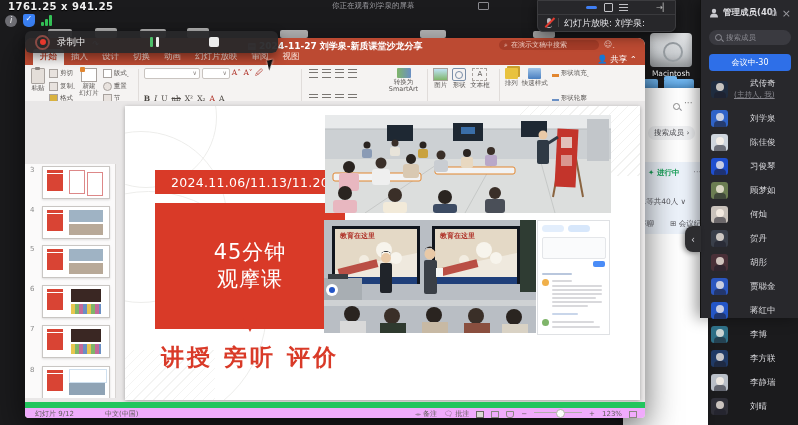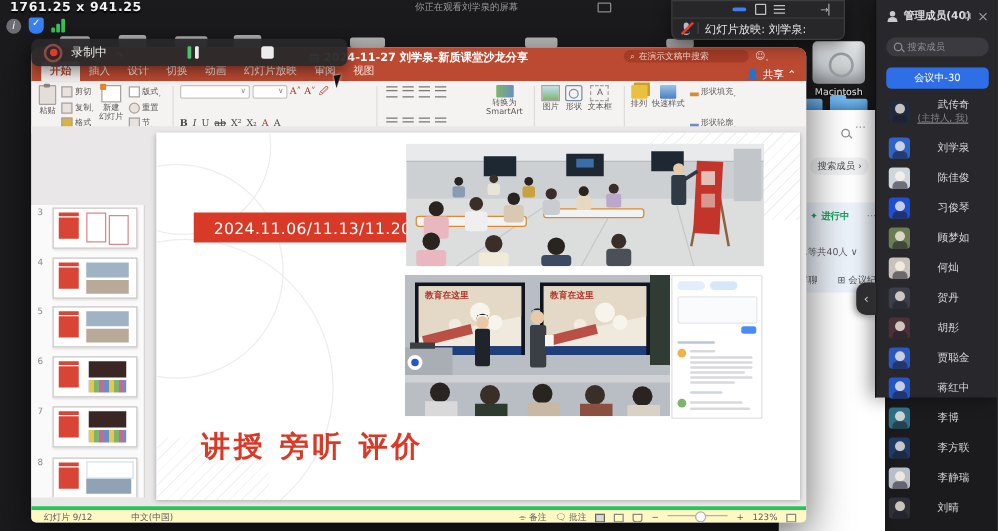--- a/index.html
+++ b/index.html
@@ -95,21 +95,21 @@
   .arc{position:absolute;border:1px solid #ededeb;border-radius:50%;}
   .stripes{position:absolute;background:repeating-linear-gradient(135deg,rgba(0,0,0,0) 0 6px,#ececea 6px 7px);}
   .datebar{position:absolute;display:flex;align-items:center;justify-content:center;color:#fff;font-size:12.5px;letter-spacing:.3px;}
   .bubble{position:absolute;display:flex;flex-direction:column;align-items:center;justify-content:center;color:#fff;font-size:21px;line-height:27px;letter-spacing:1px;}
   .bubble:after{content:"";position:absolute;bottom:-13px;left:88px;border:10px solid transparent;border-top:14px solid #d93a28;border-left-width:7px;border-right-width:7px;}
   .caption{position:absolute;font-size:23px;font-weight:bold;letter-spacing:3px;text-align:center;white-space:nowrap;}
   .chatpanel{position:absolute;background:#fff;border:1px solid #dfe1e4;overflow:hidden;}
   .cpill{position:absolute;height:7px;border-radius:4px;background:#e3eefc;}
   .gline{position:absolute;height:2px;background:#d9d9dc;border-radius:1px;}
   
-  .statusbar{position:absolute;left:0;right:0;bottom:0;height:10px;background:#fef9c3;border-top:3px solid #22c55e;font-size:7px;color:#5f5b58;}
+  .statusbar{position:absolute;left:0;right:0;bottom:0;height:10px;background:#f0abfc;border-top:6px solid #22c55e;font-size:7px;color:#5f5b58;}
   .viewic{width:8px;height:7px;border:1px solid #8a8682;display:inline-block;box-sizing:border-box;}
   .slidertrack{display:inline-block;width:48px;height:1px;background:#b2aeab;position:relative;top:-2px;}
   .sliderknob{position:absolute;left:22px;top:-3px;width:7px;height:7px;border-radius:50%;background:#fdfdfd;border:1px solid #b2aeab;}
   .shield{width:12px;height:13px;background:#3b82f6;border-radius:2px 2px 5px 5px;position:relative;}
   .shield:before{content:"✓";position:absolute;left:2.5px;top:0px;color:#fff;font-size:8px;}
   .sig{display:flex;align-items:flex-end;height:11px;}
   .sig i{display:block;width:2.5px;margin-right:1.5px;background:#35c759;border-radius:1px;}
   .micoff{position:relative;width:10px;height:12px;}
   .micoff .cap{position:absolute;left:3px;top:1px;width:4px;height:6px;border-radius:2px;background:#b8b8bd;}
   .micoff .base{position:absolute;left:2px;top:8px;width:6px;height:2px;border-radius:0 0 3px 3px;border-bottom:1px solid #b8b8bd;}
@@ -337,20 +337,24 @@
       <div class="slide" style="left:100px;top:5px;width:515px;height:294px;">
         <div class="arc" style="left:-70px;top:25px;width:170px;height:170px;"></div>
         <div class="arc" style="left:-95px;top:85px;width:235px;height:235px;"></div>
         <div class="arc" style="left:-50px;top:-60px;width:140px;height:140px;"></div>
         <div class="stripes" style="right:0;top:0;width:120px;height:70px;opacity:.7;"></div>
         <div class="stripes" style="left:0;bottom:0;width:90px;height:50px;opacity:.6;"></div>
 
         <div class="datebar" style="left: 30px; top: 64px; width: 190px; height: 24px; background: rgb(217, 58, 40);">
             <span>2024.11.06/11.13/11.20</span>
           </div>
+        <div class="bubble" style="left: 30px; top: 97px; width: 190px; height: 126px; background: rgb(217, 58, 40);">
+          <span>45分钟</span>
+          <span>观摩课</span>
+        </div>
         <div class="caption" style="left: 10px; top: 236px; width: 230px; color: rgb(217, 58, 40);">讲授 旁听 评价</div>
 
         <svg class="abs" style="left:200px;top:9px;" width="286" height="98" viewBox="0 0 286 98">
           <rect width="286" height="98" fill="#ccd0d3"></rect>
           <rect width="286" height="14" fill="#e8eaeb"></rect>
           <line x1="0" y1="14" x2="286" y2="14" stroke="#b9bdc0"></line>
           <rect y="44" width="286" height="54" fill="#dcdedd"></rect>
           <line x1="40" y1="98" x2="120" y2="44" stroke="#c6c8c7"></line>
             <line x1="140" y1="98" x2="170" y2="44" stroke="#c6c8c7"></line>
             <line x1="230" y1="98" x2="215" y2="44" stroke="#c6c8c7"></line>

